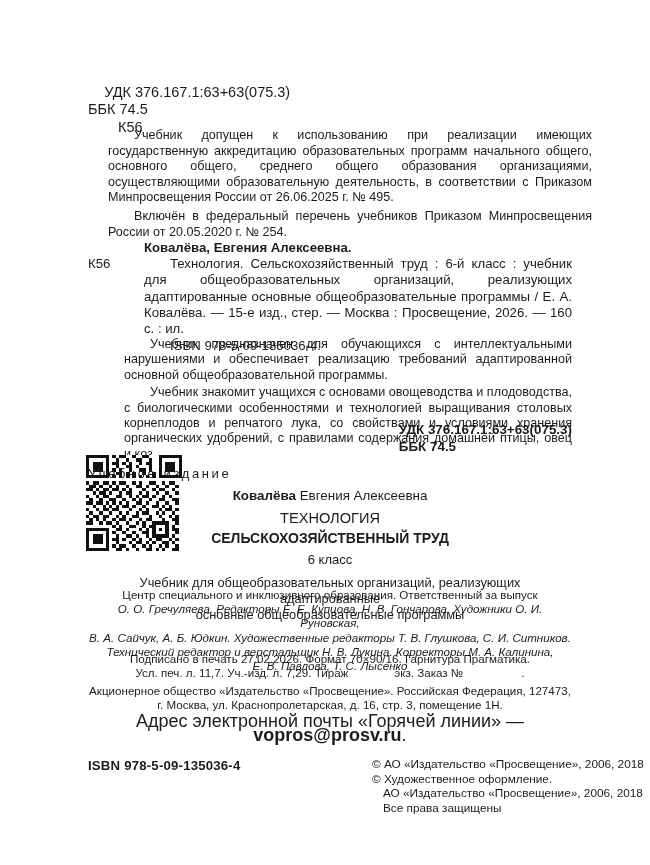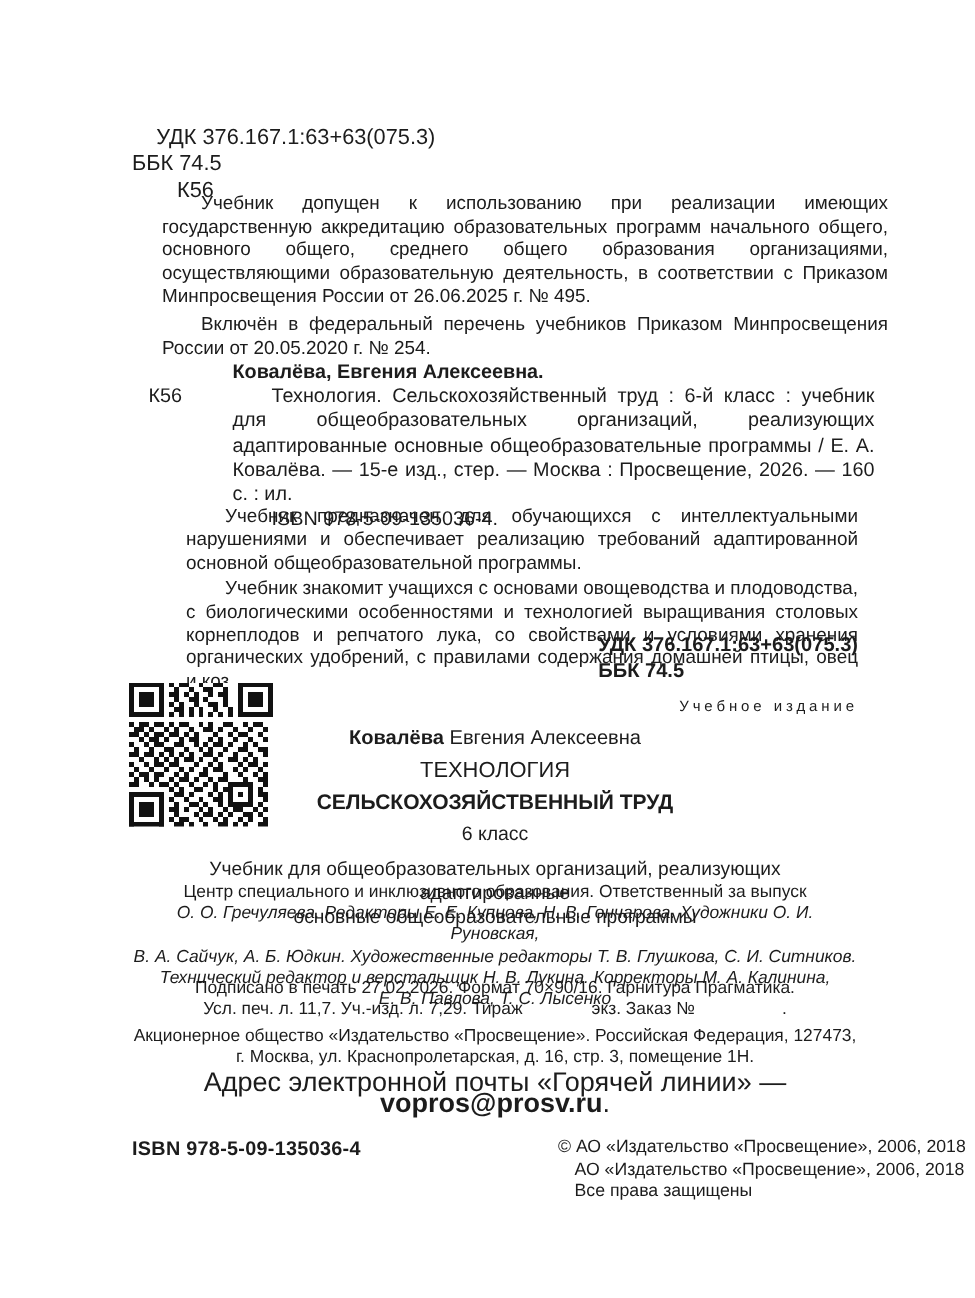--- a/index.html
+++ b/index.html
@@ -42,21 +42,21 @@
     width: 484px;
     font-size: 12.6px;
     line-height: 15.6px;
     margin-left: 20px;
   }
   #approval p { margin: 0; text-indent: 26px; }
   #approval p + p { margin-top: 3px; }
 
   
   #biblio {
-    left: 99px; top: 240px;
+    left: 88px; top: 240px;
     width: 484px;
     font-size: 13.2px;
     line-height: 16.2px;
   }
   #biblio .author {
     font-weight: bold;
     text-indent: 56px;
     margin: 0;
   }
   #biblio .rec-wrap { position: relative; }
@@ -102,23 +102,23 @@
     width: 96px; height: 96px;
   }
   #qr-code svg { display: block; width: 96px; height: 96px; }
 
   
   #imprint {
     left: 88px; top: 466px;
     width: 484px;
   }
   #imprint .edition {
-    font-size: 10px;
+    font-size: 13px;
     letter-spacing: 2.6px;
-    text-align: right;
+    text-align: left;
     margin: 0;
   }
   #imprint .author-line {
     font-size: 13.4px;
     text-align: center;
     margin: 7px 0 0 0;
   }
   #imprint .author-line .surname { font-weight: bold; }
   #imprint .title1 {
     font-size: 14.6px;
@@ -526,17 +526,18 @@
   </div>
 
   <div class="blk" id="email">
     <span>Адрес электронной почты «Горячей линии» — </span><span class="addr">vopros@prosv.ru</span><span>.</span>
   </div>
 
   <div class="blk" id="isbn-bottom">ISBN 978-5-09-135036-4</div>
 
   <div class="blk" id="copyright">
     <span class="ln">© АО «Издательство «Просвещение», 2006, 2018</span>
+    <span class="ln">© Художественное оформление.</span>
     <span class="ln ind">АО «Издательство «Просвещение», 2006, 2018</span>
     <span class="ln ind">Все права защищены</span>
   </div>
 
 </div>
 
 </body></html>

